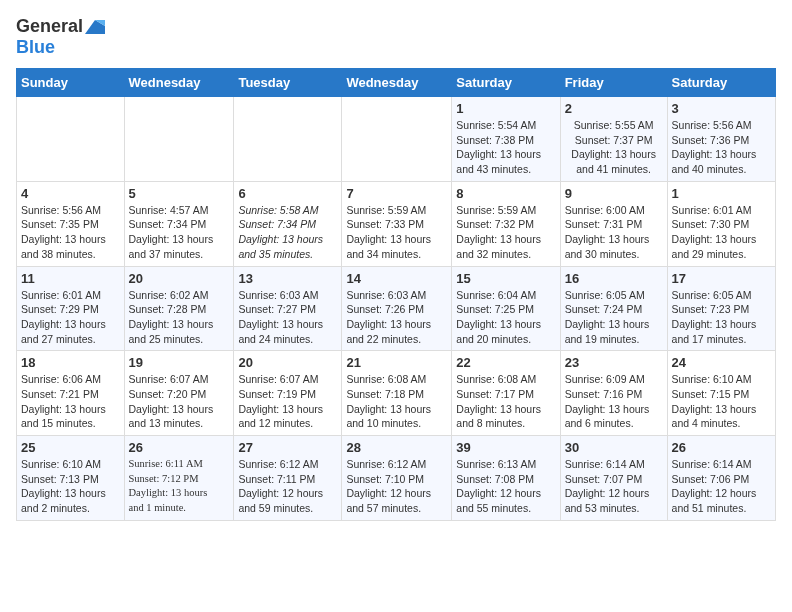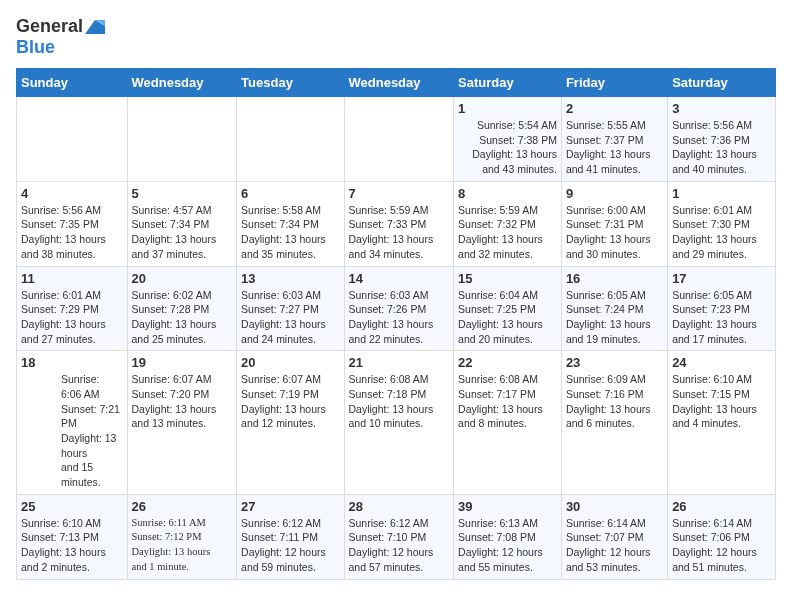--- a/index.html
+++ b/index.html
@@ -127,28 +127,28 @@
       </tr>
   </thead>
   <tbody id="calendar-body">
   <tr>
         <td class="empty-cell"></td>
         <td class="empty-cell"></td>
         <td class="empty-cell"></td>
         <td class="empty-cell"></td>
         <td>
           <span class="day-number">1</span>
-          <div class="day-info" style="white-space: pre-line; text-align: right;">Sunrise: 5:54 AM
+          <div class="day-info" style="white-space: pre-line;">Sunrise: 5:54 AM
 Sunset: 7:38 PM
 Daylight: 13 hours
 and 43 minutes.</div>
         </td>
         <td>
           <span class="day-number">2</span>
-          <div class="day-info" style="white-space: pre-line;">Sunrise: 5:55 AM
+          <div class="day-info" style="white-space: pre-line; text-align: center;">Sunrise: 5:55 AM
 Sunset: 7:37 PM
 Daylight: 13 hours
 and 41 minutes.</div>
         </td>
         <td>
           <span class="day-number">3</span>
           <div class="day-info" style="white-space: pre-line;">Sunrise: 5:56 AM
 Sunset: 7:36 PM
 Daylight: 13 hours
 and 40 minutes.</div>
@@ -164,21 +164,21 @@
         </td>
         <td>
           <span class="day-number">5</span>
           <div class="day-info" style="white-space: pre-line;">Sunrise: 4:57 AM
 Sunset: 7:34 PM
 Daylight: 13 hours
 and 37 minutes.</div>
         </td>
         <td>
           <span class="day-number">6</span>
-          <div class="day-info" style="white-space: pre-line;">Sunrise: 5:58 AM
+          <div class="day-info" style="white-space: pre-line; font-style: italic;">Sunrise: 5:58 AM
 Sunset: 7:34 PM
 Daylight: 13 hours
 and 35 minutes.</div>
         </td>
         <td>
           <span class="day-number">7</span>
           <div class="day-info" style="white-space: pre-line;">Sunrise: 5:59 AM
 Sunset: 7:33 PM
 Daylight: 13 hours
 and 34 minutes.</div>
@@ -252,21 +252,21 @@
           <span class="day-number">17</span>
           <div class="day-info" style="white-space: pre-line;">Sunrise: 6:05 AM
 Sunset: 7:23 PM
 Daylight: 13 hours
 and 17 minutes.</div>
         </td>
       </tr>
       <tr>
         <td>
           <span class="day-number">18</span>
-          <div class="day-info" style="white-space: pre-line; margin-left: 40px;">Sunrise: 6:06 AM
+          <div class="day-info" style="white-space: pre-line;">Sunrise: 6:06 AM
 Sunset: 7:21 PM
 Daylight: 13 hours
 and 15 minutes.</div>
         </td>
         <td>
           <span class="day-number">19</span>
           <div class="day-info" style="white-space: pre-line;">Sunrise: 6:07 AM
 Sunset: 7:20 PM
 Daylight: 13 hours
 and 13 minutes.</div>

